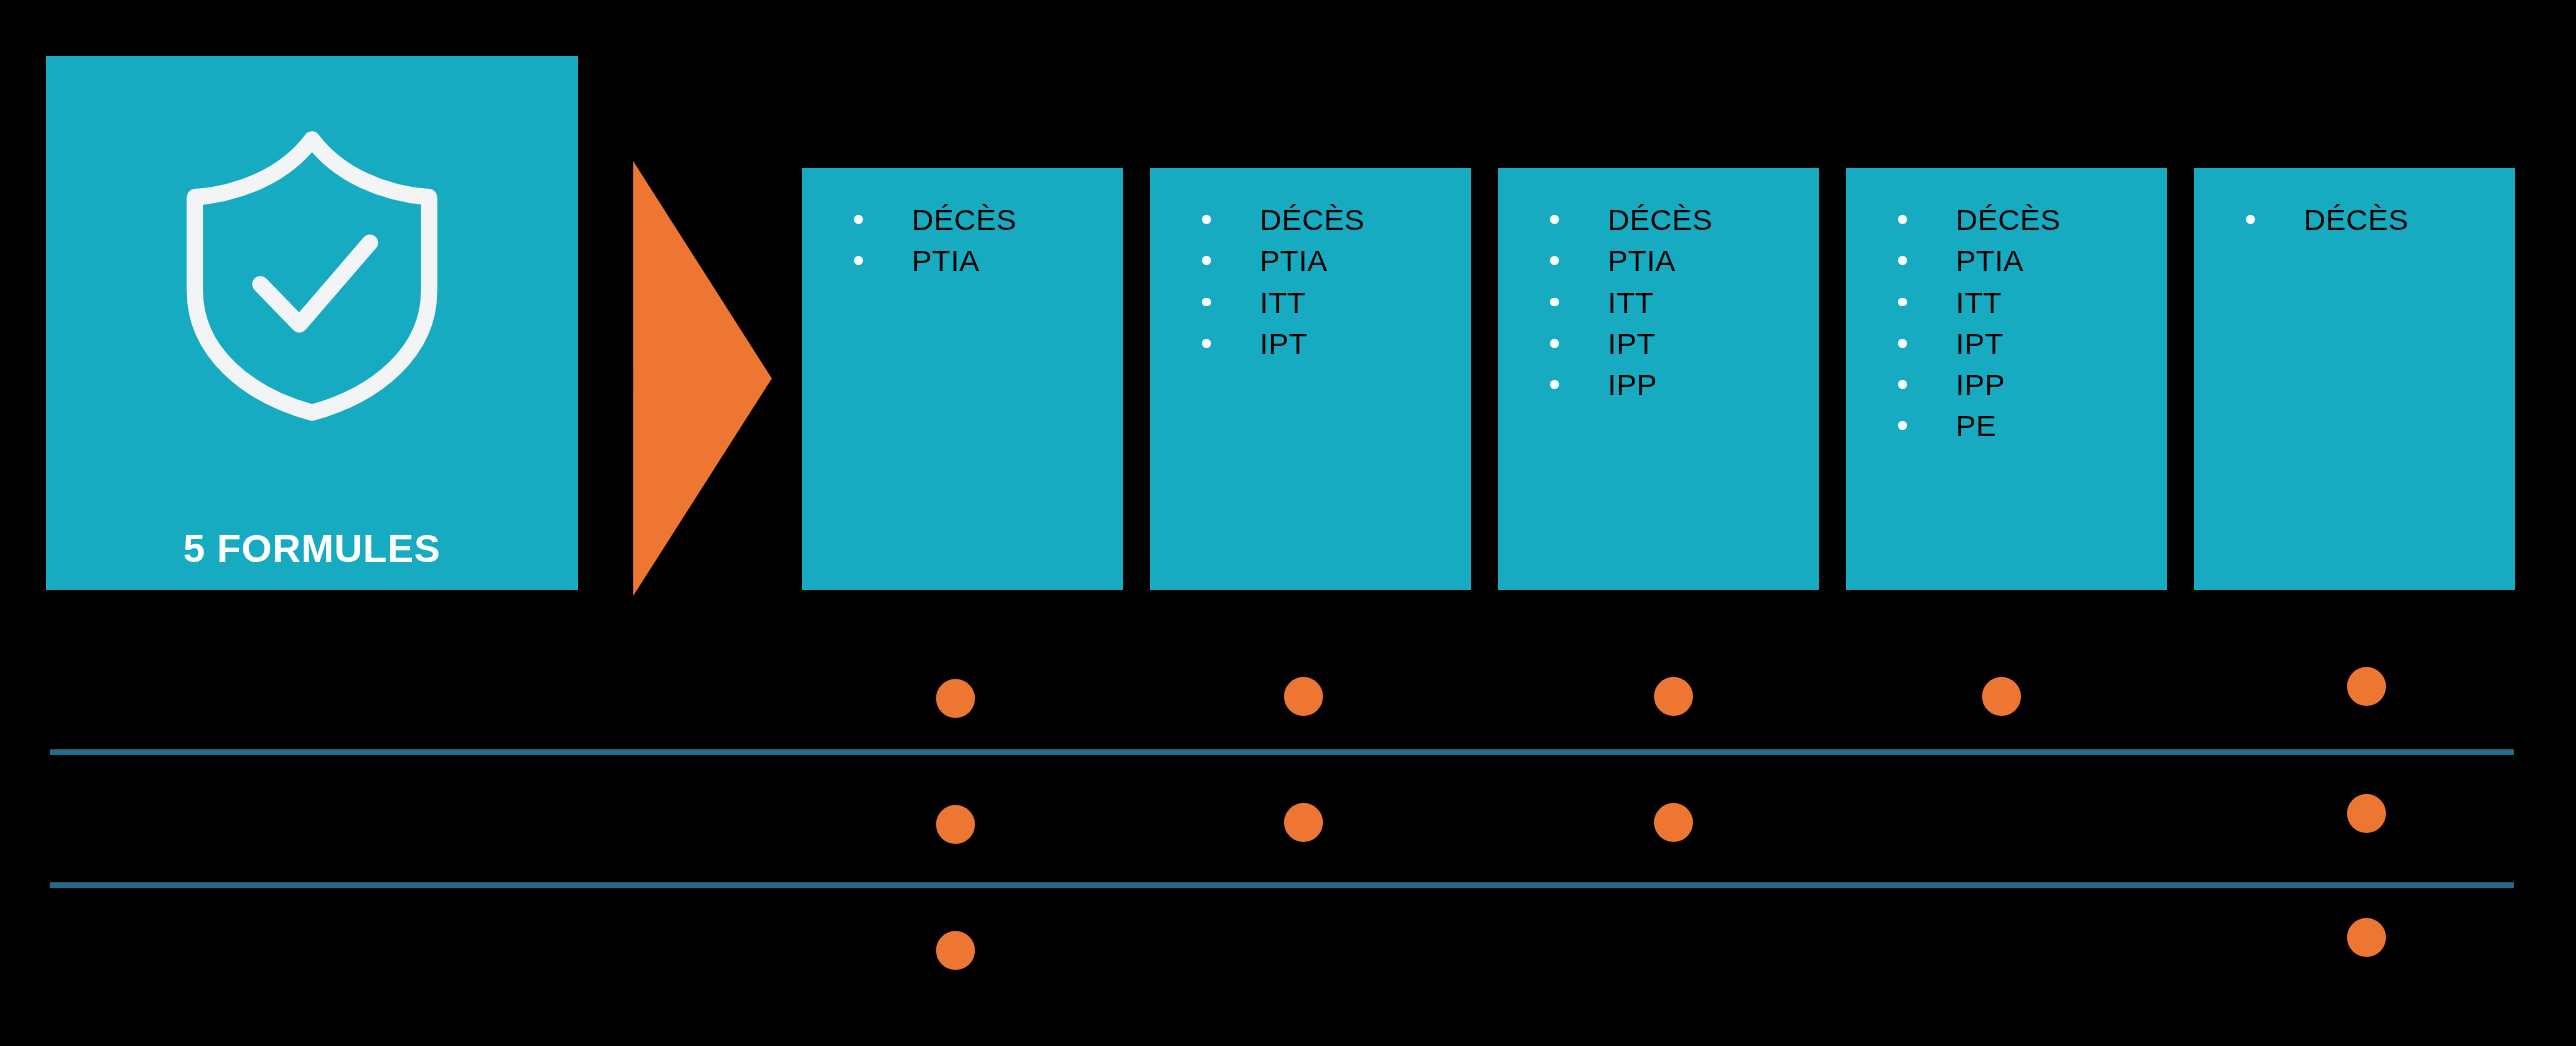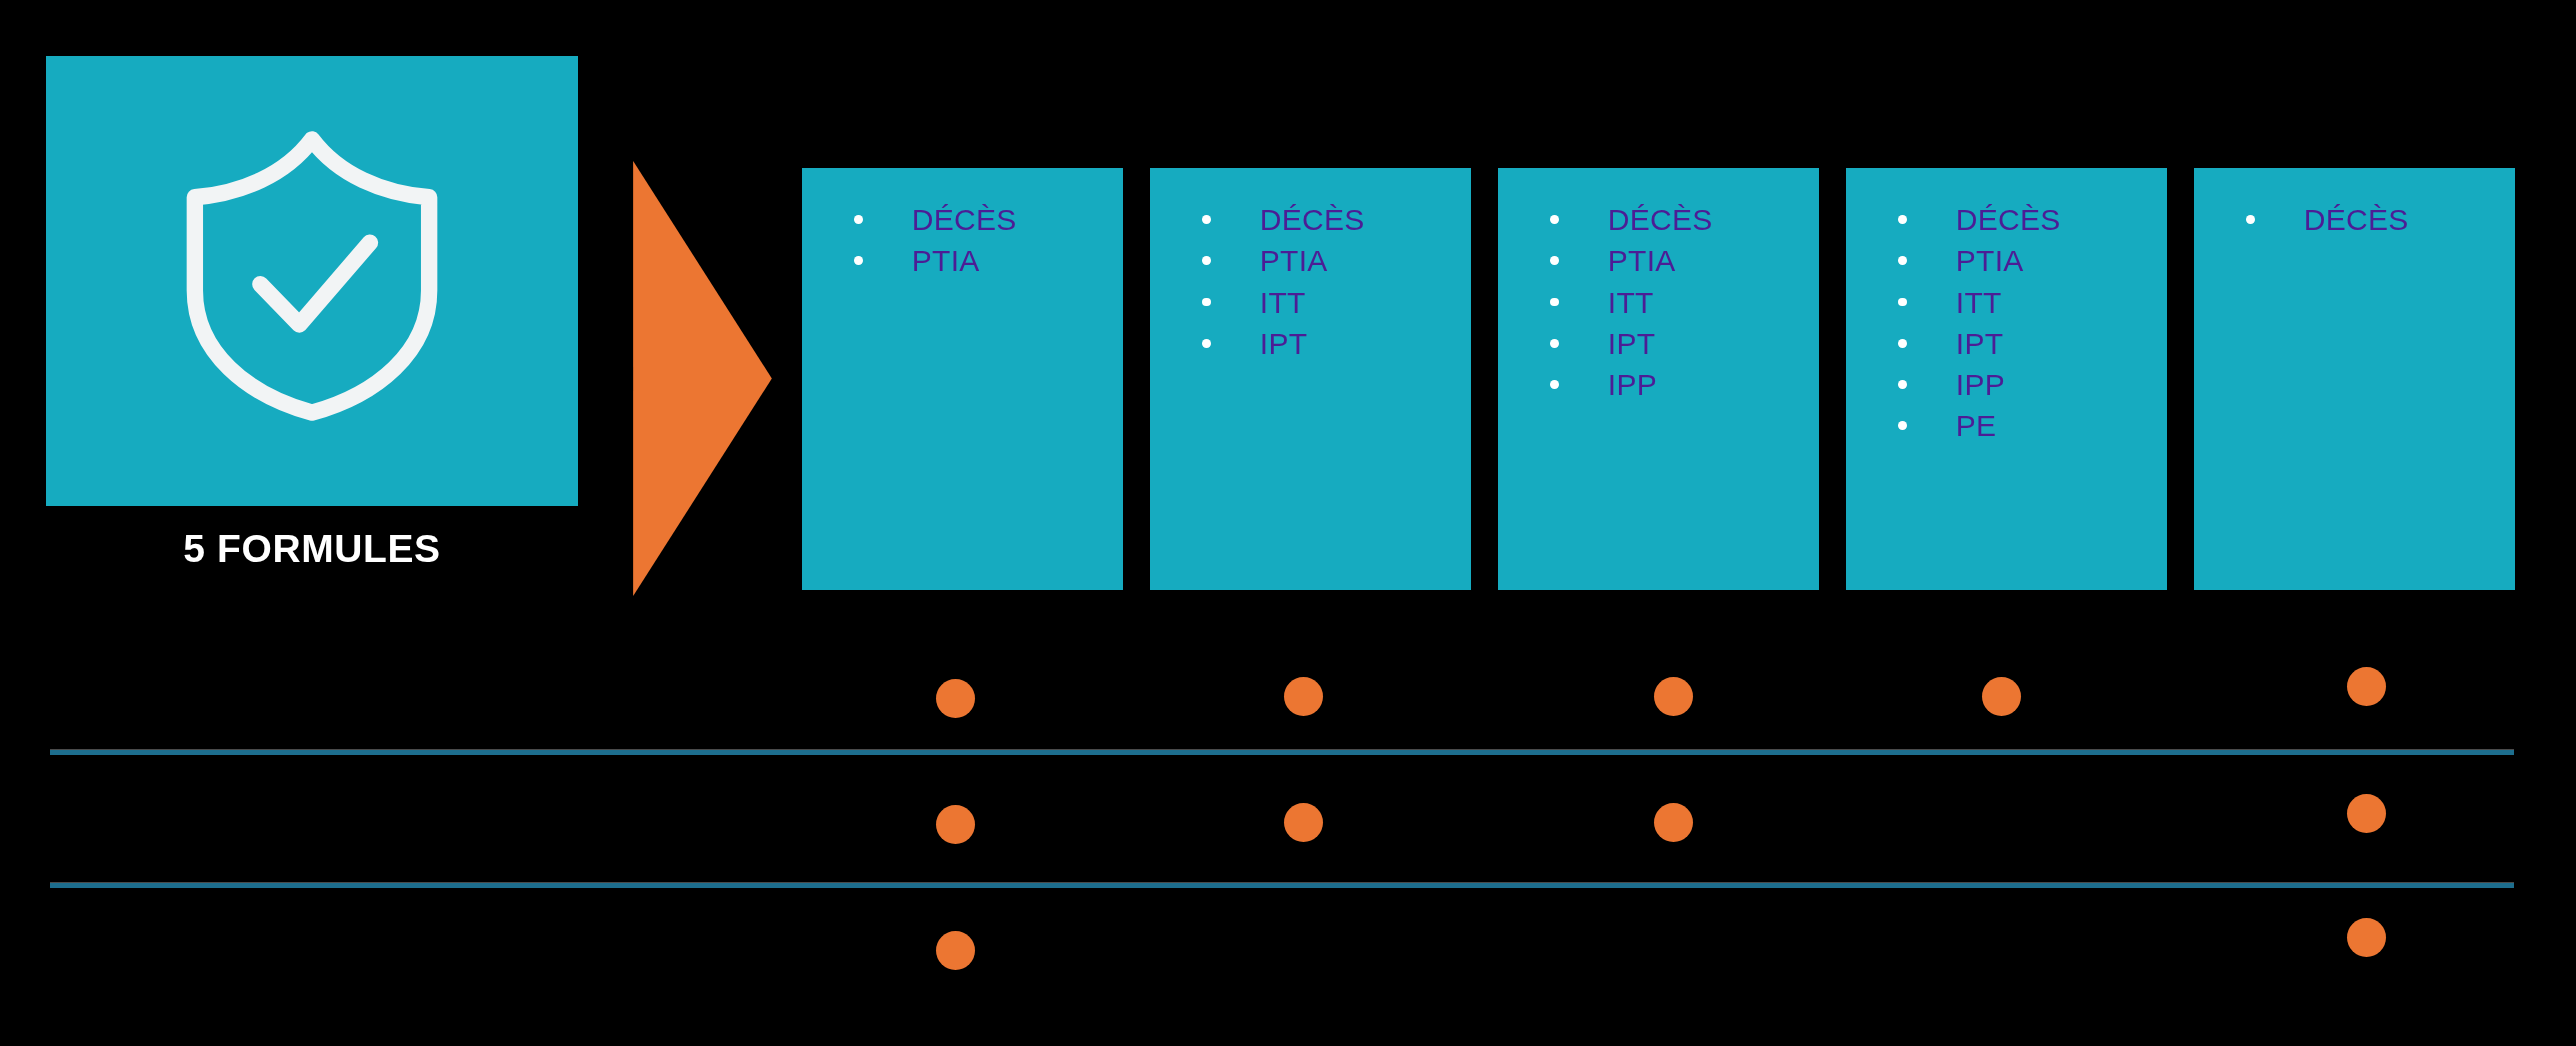--- a/index.html
+++ b/index.html
@@ -20,21 +20,21 @@
     height: 1046px;
     background: #000000;
   }
 
   
   .hero-panel {
     position: absolute;
     left: 46px;
     top: 56px;
     width: 532px;
-    height: 450px;
+    height: 534px;
     background: #16ABC0;
     box-sizing: border-box;
   }
   .hero-icon-wrap {
     position: absolute;
     left: 0;
     top: 50px;
     width: 532px;
     height: 340px;
     display: flex;
@@ -89,21 +89,21 @@
     width: 8.8px;
     height: 8.8px;
     border-radius: 50%;
     background: #ffffff;
     flex: 0 0 auto;
     margin-top: 10px;
     margin-left: 52px;
     margin-right: 49px;
   }
   .item-label {
-    color: #4c1d95;
+    color: #000000;
     font-size: 30px;
     font-weight: normal;
     letter-spacing: 0.3px;
     white-space: nowrap;
   }
 
   
   .matrix-dot {
     position: absolute;
     width: 39px;

